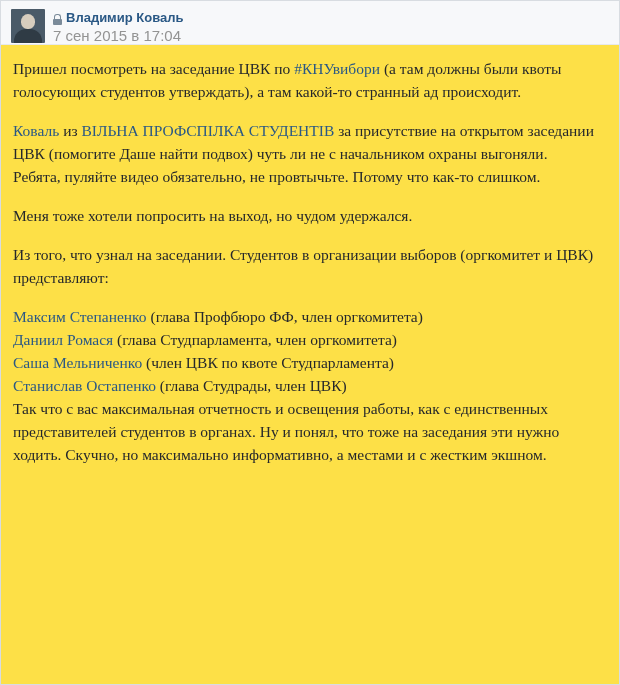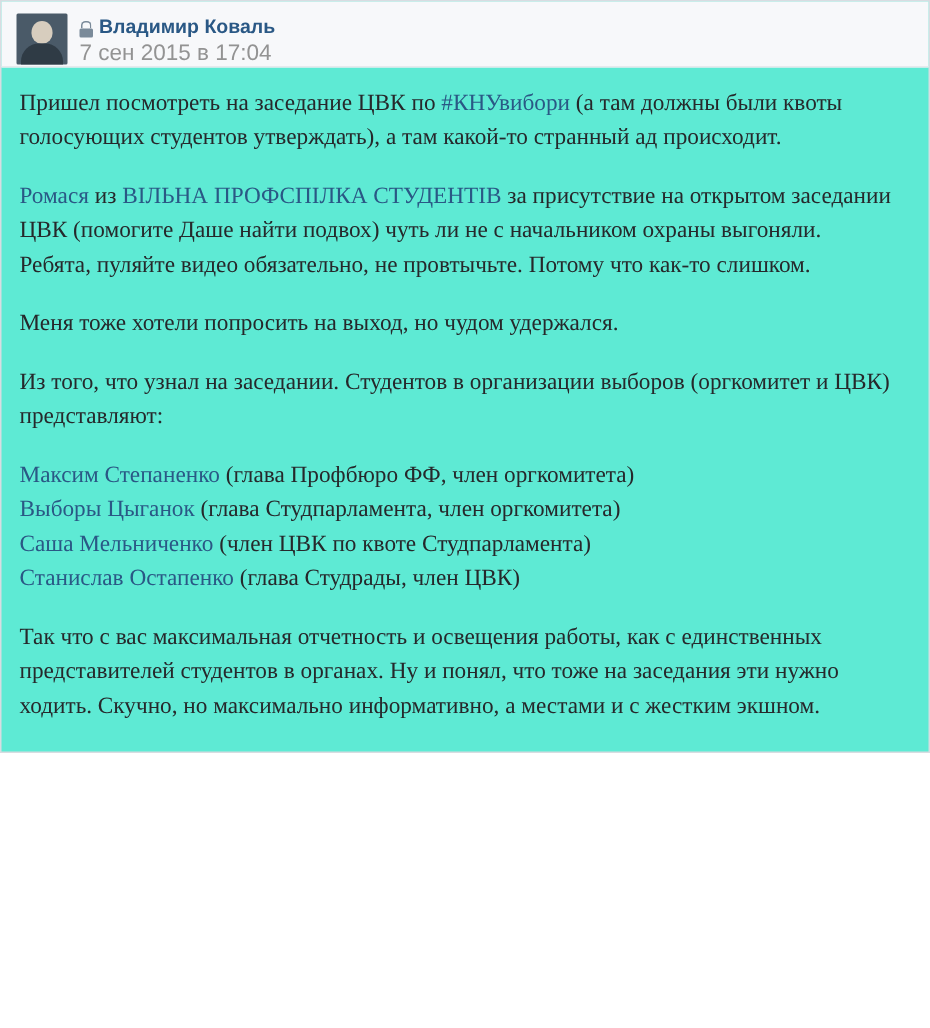--- a/index.html
+++ b/index.html
@@ -9,24 +9,24 @@
   body {
     width: 620px;
     height: 685px;
     background: #ffffff;
     font-family: "Liberation Serif", serif;
     color: #2b2b2b;
     overflow: hidden;
   }
   .post {
     width: 620px;
-    height: 502px;
+    height: 685px;
     box-sizing: border-box;
     border: 1px solid #d8dce1;
-    background: #5eead4;
+    background: #fde047;
     position: relative;
   }
   .post-header {
     display: flex;
     align-items: flex-start;
     padding: 8px 10px 6px 10px;
     background: #f7f8fa;
     border-bottom: 1px solid #e6e9ed;
     height: 44px;
     box-sizing: border-box;
@@ -129,21 +129,20 @@
   }
   .hashtag {
     color: #2a5885;
     text-decoration: none;
     cursor: pointer;
   }
   .name-line {
     margin: 0;
   }
   .names-block {
-    margin-bottom: 16px;
   }
 </style>
 </head>
 <body>
 
 <div class="post">
 
   <div class="post-header">
     <div class="avatar">
       <div class="head"></div>
@@ -158,29 +157,29 @@
         <span class="author-name">Владимир Коваль</span>
       </div>
       <div class="post-date">7 сен 2015 в 17:04</div>
     </div>
   </div>
 
   <div class="post-body">
 
     <p class="para"><span>Пришел посмотреть на заседание ЦВК по </span><a class="hashtag">#КНУвибори</a><span> (а там должны были квоты голосующих студентов утверждать), а там какой-то странный ад происходит.</span></p>
 
-    <p class="para"><a class="link">Ромася</a><span> из </span><a class="link">ВІЛЬНА ПРОФСПІЛКА СТУДЕНТІВ</a><span> за присутствие на открытом заседании ЦВК (помогите Даше найти подвох) чуть ли не с начальником охраны выгоняли. Ребята, пуляйте видео обязательно, не провтычьте. Потому что как-то слишком.</span></p>
+    <p class="para"><a class="link">Коваль</a><span> из </span><a class="link">ВІЛЬНА ПРОФСПІЛКА СТУДЕНТІВ</a><span> за присутствие на открытом заседании ЦВК (помогите Даше найти подвох) чуть ли не с начальником охраны выгоняли. Ребята, пуляйте видео обязательно, не провтычьте. Потому что как-то слишком.</span></p>
 
     <p class="para">Меня тоже хотели попросить на выход, но чудом удержался.</p>
 
     <p class="para">Из того, что узнал на заседании. Студентов в организации выборов (оргкомитет и ЦВК) представляют:</p>
 
     <div class="names-block">
       <p class="name-line"><a class="link">Максим Степаненко</a><span> (глава Профбюро ФФ, член оргкомитета)</span></p>
-      <p class="name-line"><a class="link">Выборы Цыганок</a><span> (глава Студпарламента, член оргкомитета)</span></p>
+      <p class="name-line"><a class="link">Даниил Ромася</a><span> (глава Студпарламента, член оргкомитета)</span></p>
       <p class="name-line"><a class="link">Саша Мельниченко</a><span> (член ЦВК по квоте Студпарламента)</span></p>
       <p class="name-line"><a class="link">Станислав Остапенко</a><span> (глава Студрады, член ЦВК)</span></p>
     </div>
 
     <p class="para">Так что с вас максимальная отчетность и освещения работы, как с единственных представителей студентов в органах. Ну и понял, что тоже на заседания эти нужно ходить. Скучно, но максимально информативно, а местами и с жестким экшном.</p>
 
 
   </div>
 </div>
 

